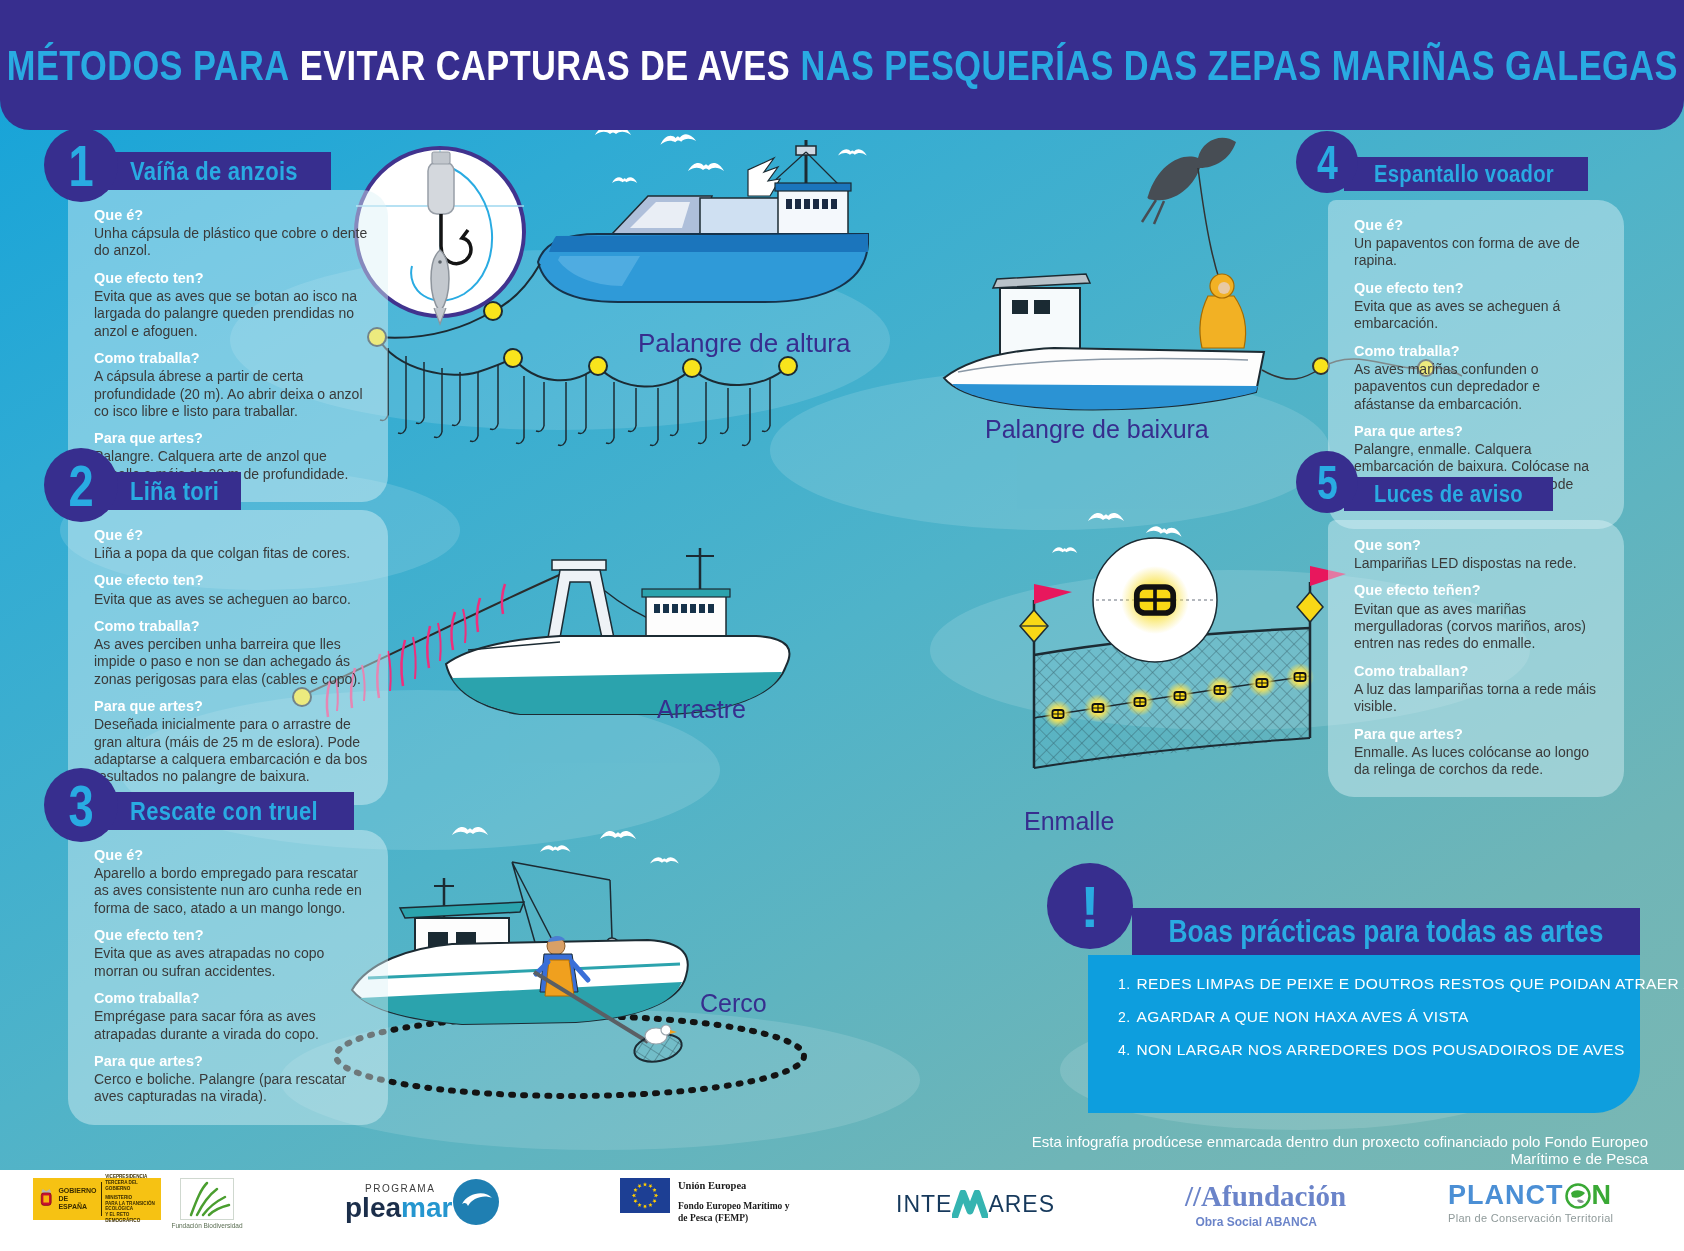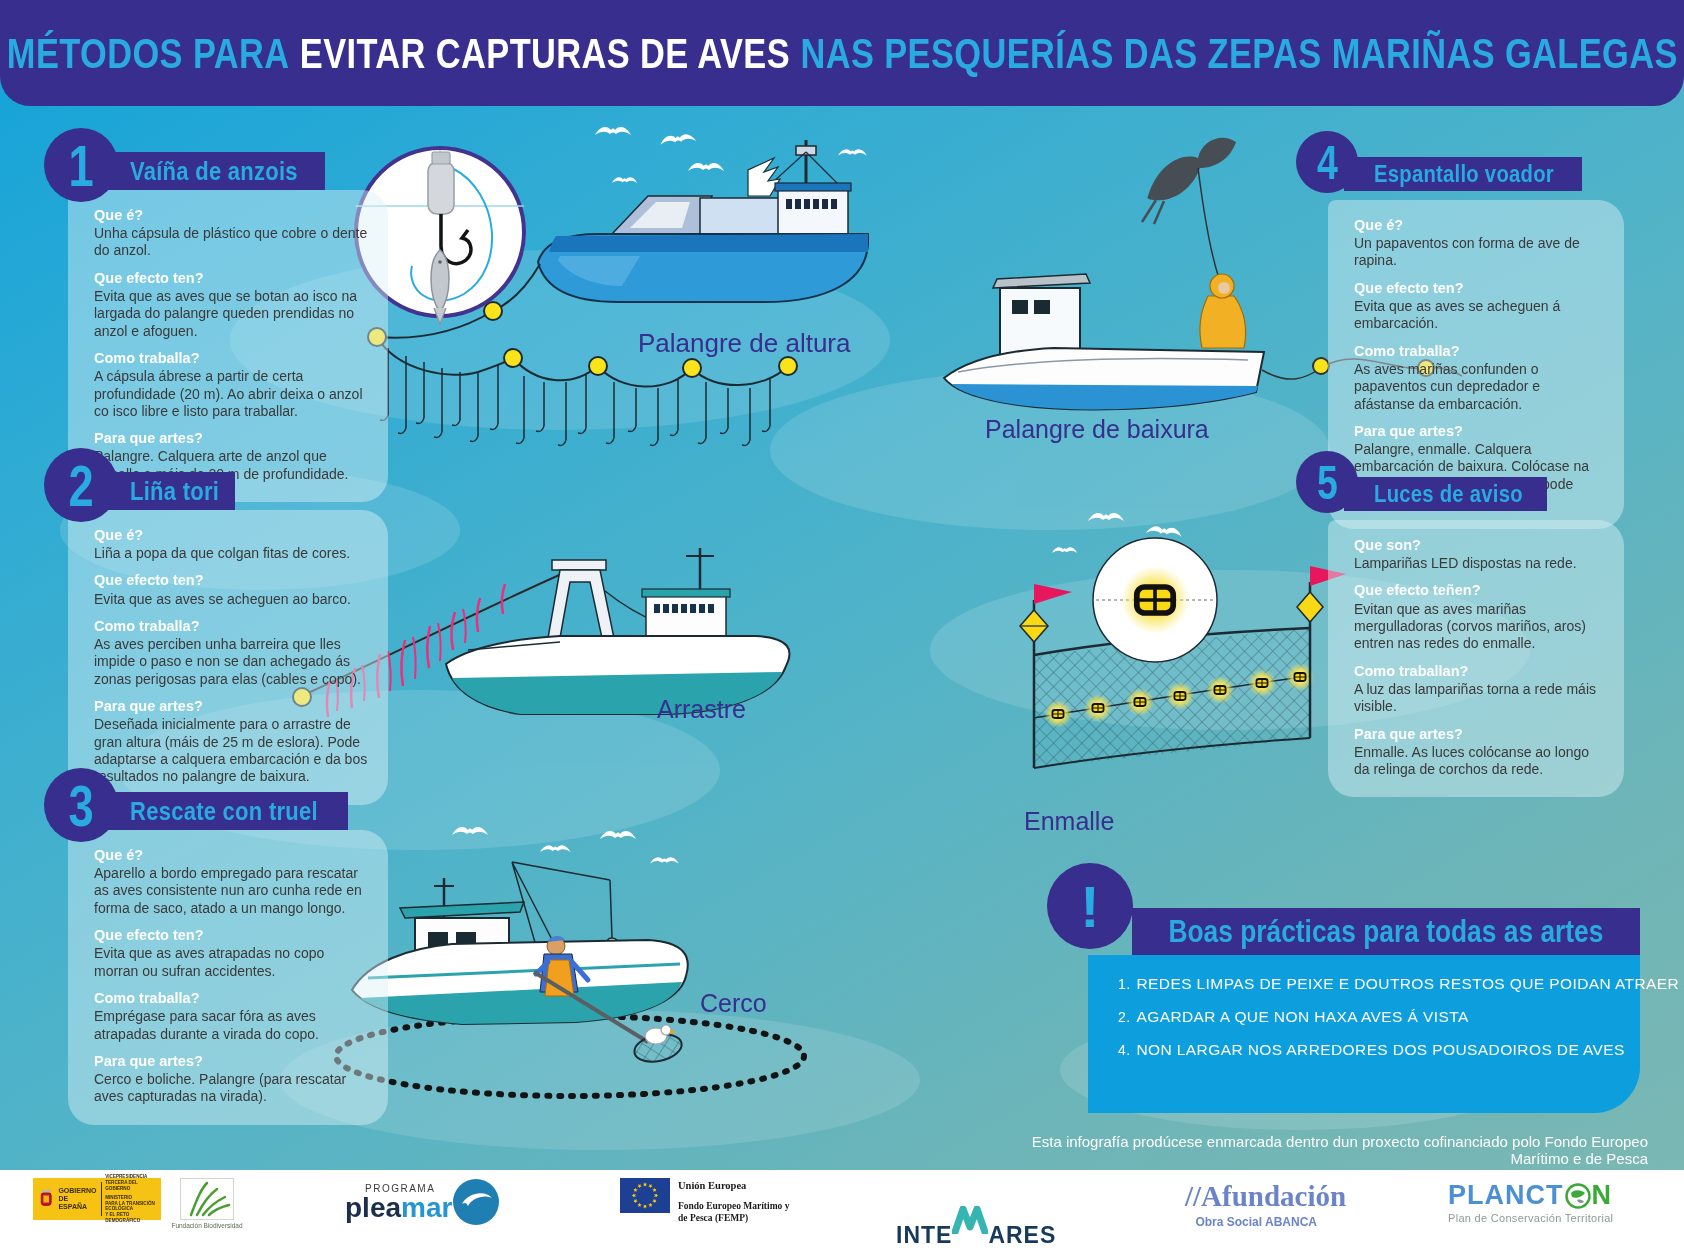--- a/index.html
+++ b/index.html
@@ -1,30 +1,30 @@
 <!DOCTYPE html>
 <html><head>
 <meta charset="utf-8">
 <style>
   html,body{margin:0;padding:0;background:#e8e8e8;}
   .poster{position:relative;width:1684px;height:1251px;overflow:hidden;
     background:linear-gradient(150deg,#12a2d9 0%,#2fabd4 22%,#4fb3c9 50%,#6fb5b7 80%,#7cb8b3 100%);
     font-family:"Liberation Sans","DejaVu Sans",sans-serif;}
   .art{position:absolute;left:0;top:0;z-index:1;}
   
-  .header{position:absolute;left:0;top:0;width:1684px;height:106px;background:#372e8e;
+  .header{position:absolute;left:0;top:0;width:1684px;height:130px;background:#372e8e;
     border-radius:0 0 30px 30px;display:flex;align-items:center;justify-content:center;z-index:4;}
   .header h1{margin:0;font-size:43px;font-weight:800;letter-spacing:.5px;white-space:nowrap;
     transform:scaleX(.8);transform-origin:center;}
   .header .t-accent{color:#29abe2;}
   .header .t-white{color:#ffffff;margin:0 13px;}
   
   .badge{position:absolute;z-index:3;}
   .badge .pill{position:absolute;background:#372e8e;display:flex;align-items:center;
-    padding:0 4px 0 30px;height:38px;}
+    padding:0 10px 0 30px;height:38px;}
   .badge .pill span{color:#29abe2;font-weight:800;font-size:25px;white-space:nowrap;
     transform:scaleX(.88);transform-origin:left center;letter-spacing:.3px;}
   .badge .circle{position:absolute;border-radius:50%;background:#372e8e;display:flex;
     align-items:center;justify-content:center;}
   .badge .circle span{color:#29abe2;font-weight:800;transform:scaleX(.78);}
   .badge.big .circle{width:74px;height:74px;}
   .badge.big .circle span{font-size:58px;}
   .badge.small .circle{width:62px;height:62px;}
   .badge.small .circle span{font-size:48px;}
   
@@ -62,21 +62,21 @@
   .pleamar-txt{text-align:left;}
   .pleamar-prog{font-size:10px;letter-spacing:1.5px;color:#3d3d3d;padding-left:20px;}
   .pleamar-name{font-size:28px;font-weight:700;line-height:1;}
   .pleamar-name .p1{color:#1b2e4a;text-align:center;}
   .pleamar-name .p2{color:#2596cf;}
   .eu{left:620px;display:flex;}
   .eu-txt{margin-left:8px;font-family:"Liberation Serif",serif;color:#1a1a1a;}
   .eu-l1{font-size:10.5px;font-weight:700;margin-top:2px;}
   .eu-l2{font-size:9.5px;font-weight:700;margin-top:10px;line-height:1.25;}
   .intemares{left:896px;top:20px;display:flex;align-items:center;}
-  .intemares span{font-size:23px;font-weight:700;color:#16395c;letter-spacing:1px;margin-top:32px;}
+  .intemares span{font-size:23px;font-weight:400;color:#16395c;letter-spacing:1px;}
   .afund{left:1185px;top:12px;text-align:right;width:132px;}
   .afund-name{font-family:"Liberation Serif",serif;font-size:29px;font-weight:700;color:#6b84c9;line-height:1;}
   .afund-sub{font-size:12px;font-weight:700;color:#6b84c9;margin-top:4px;}
   .plancton{left:1448px;top:10px;}
   .plancton-row{display:flex;align-items:center;}
   .plancton-row .p1{font-size:27px;font-weight:800;color:#4b8fd5;letter-spacing:1px;}
   .plancton-row .p2{font-size:27px;font-weight:800;color:#3aa935;}
   .plancton-sub{font-size:11px;color:#8f9a9a;margin-top:1px;letter-spacing:.3px;}
 </style>
 </head>

